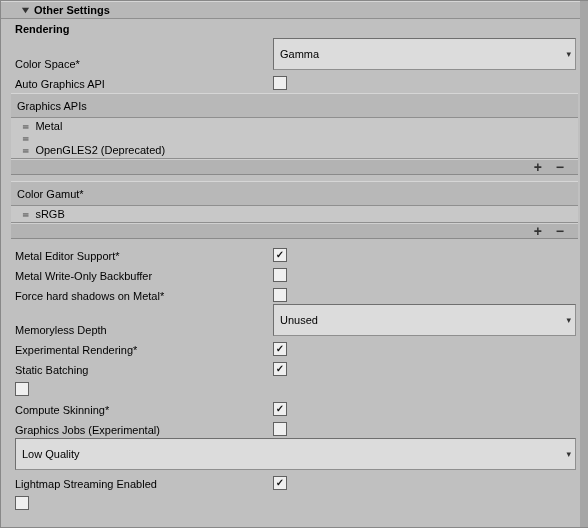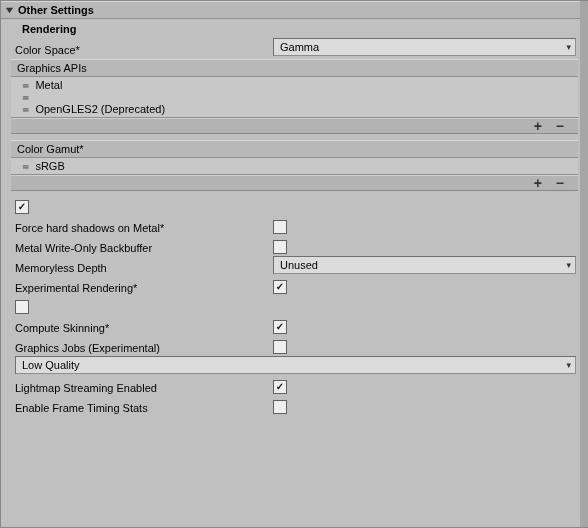--- a/index.html
+++ b/index.html
@@ -1,33 +1,33 @@
 <!DOCTYPE html>
 <html><head>
 <meta charset="utf-8">
 <style>
   html,body{margin:0;padding:0;font-family:Arial,Helvetica,sans-serif;font-size:11px;color:#000;background:#c0c0c0;-webkit-font-smoothing:none;}
   *{box-sizing:border-box;}
   .wrapper{width:588px;height:528px;overflow:hidden;background:#c0c0c0;border:1px solid #888;border-right:none;position:relative;}
   .scrollbar{position:absolute;top:0;right:0;width:8px;height:100%;background:#a6a6a6;}
-  .hdr-section{background:#b8b8b8;border-top:1px solid #d6d6d6;border-bottom:1px solid #8f8f8f;padding:1px 4px;display:flex;align-items:center;height:18px;}
+  .hdr-section{background:#b8b8b8;border-top:1px solid #d6d6d6;border-bottom:1px solid #8f8f8f;padding:1px 20px;display:flex;align-items:center;height:18px;}
   .hdr-section .tri{margin-right:4px;}
   .hdr-section .title{font-weight:bold;}
-  .sub-title{font-weight:bold;padding:4px 0 2px 21px;}
+  .sub-title{font-weight:bold;padding:4px 0 2px 14px;}
   .field-row{display:flex;align-items:flex-end;padding:1px 0 1px 14px;min-height:20px;}
   .field-label{flex:0 0 258px;}
   .indent .field-label{padding-left:20px;}
   .indent2 .field-label{padding-left:24px;}
   .field-ctrl{flex:1;margin-right:12px;}
-  .dropdown{display:flex;align-items:center;justify-content:space-between;background:#dcdcdc;border:1px solid #8f8f8f;border-top-color:#6f6f6f;border-left-color:#6f6f6f;height:18px;padding:0 4px 0 6px;font-size:11px;}
+  .dropdown{display:flex;align-items:center;justify-content:space-between;background:#dcdcdc;border:1px solid #8f8f8f;border-top-color:#6f6f6f;border-left-color:#6f6f6f;height:32px;padding:0 4px 0 6px;font-size:11px;}
   .dropdown .arrow{font-size:9px;color:#333;}
   .checkbox{width:14px;height:14px;background:#efefef;border:1px solid #616161;display:flex;align-items:center;justify-content:center;font-size:10px;line-height:1;}
   .checkbox.checked::after{content:"✓";color:#111;font-weight:bold;}
   .num-input{background:#efefef;border:1px solid #737373;height:16px;padding:0 4px;font-size:11px;display:flex;align-items:center;}
-  .list-header{background:#b8b8b8;border-top:1px solid #d6d6d6;border-bottom:1px solid #8f8f8f;padding:2px 6px;margin-top:2px;height:18px;display:flex;align-items:center;}
+  .list-header{background:#b8b8b8;border-top:1px solid #d6d6d6;border-bottom:1px solid #8f8f8f;padding:2px 6px;margin-top:2px;height:25px;display:flex;align-items:center;}
   .list-body{background:#c8c8c8;border-bottom:1px solid #8f8f8f;}
   .list-item{display:flex;align-items:center;padding:2px 4px 2px 12px;}
   .drag-handle{color:#777;font-size:9px;margin-right:8px;letter-spacing:-1px;line-height:0.5;display:flex;flex-direction:column;}
   .drag-handle span{display:block;height:2px;}
   .btn-bar{background:#b3b3b3;height:16px;display:flex;justify-content:flex-end;align-items:center;padding-right:14px;gap:14px;border-top:1px solid #d0d0d0;border-bottom:1px solid #8a8a8a;}
   .btn-bar .pm{font-size:14px;font-weight:bold;color:#333;cursor:default;line-height:10px;}
   svg.tri{width:9px;height:9px;}
 </style>
 </head>
 <body>
@@ -47,20 +47,26 @@
   <div class="field-row">
     <div class="field-label">Color Space*</div>
     <div class="field-ctrl">
       <div class="dropdown">
         <span>Gamma</span>
         <span class="arrow">▾</span>
       </div>
     </div>
   </div>
 
+  <div class="field-row">
+    <div class="field-label">Auto Graphics API</div>
+    <div class="field-ctrl">
+        <div class="checkbox"></div>
+      </div>
+  </div>
 
   <div style="padding:0 10px;">
     <div class="list-header">
         <span>Graphics APIs</span>
       </div>
     <div class="list-body">
       <div class="list-item">
         <div class="drag-handle">
             <span>━</span>
             <span>━</span>
@@ -100,47 +106,54 @@
     </div>
     <div class="btn-bar">
       <span class="pm">+</span>
       <span class="pm">−</span>
     </div>
   </div>
 
   <div style="height:4px;"></div>
 
   <div class="field-row">
+    <div class="field-label">Metal Editor Support*</div>
     <div class="field-ctrl">
         <div class="checkbox checked"></div>
       </div>
   </div>
   <div class="field-row">
-    <div class="field-label">Force hard shadows on Metal*</div>
+    <div class="field-label">Metal Write-Only Backbuffer</div>
     <div class="field-ctrl">
         <div class="checkbox"></div>
       </div>
   </div>
   <div class="field-row">
-    <div class="field-label">Metal Write-Only Backbuffer</div>
+    <div class="field-label">Force hard shadows on Metal*</div>
     <div class="field-ctrl">
         <div class="checkbox"></div>
       </div>
   </div>
   <div class="field-row">
     <div class="field-label">Memoryless Depth</div>
     <div class="field-ctrl">
       <div class="dropdown">
         <span>Unused</span>
         <span class="arrow">▾</span>
       </div>
     </div>
   </div>
   <div class="field-row">
     <div class="field-label">Experimental Rendering*</div>
+    <div class="field-ctrl">
+        <div class="checkbox checked"></div>
+      </div>
+  </div>
+  <div class="field-row">
+    <div class="field-label">Static Batching</div>
     <div class="field-ctrl">
         <div class="checkbox checked"></div>
       </div>
   </div>
   <div class="field-row">
     <div class="field-ctrl">
         <div class="checkbox"></div>
       </div>
   </div>
   <div class="field-row">
@@ -163,19 +176,18 @@
       </div>
     </div>
   </div>
   <div class="field-row">
     <div class="field-label">Lightmap Streaming Enabled</div>
     <div class="field-ctrl">
         <div class="checkbox checked"></div>
       </div>
   </div>
   <div class="field-row">
-    <div class="field-label">Enable Frame Timing Stats</div>
     <div class="field-ctrl">
         <div class="checkbox"></div>
       </div>
   </div>
 
 </div>
 
 </body></html>

